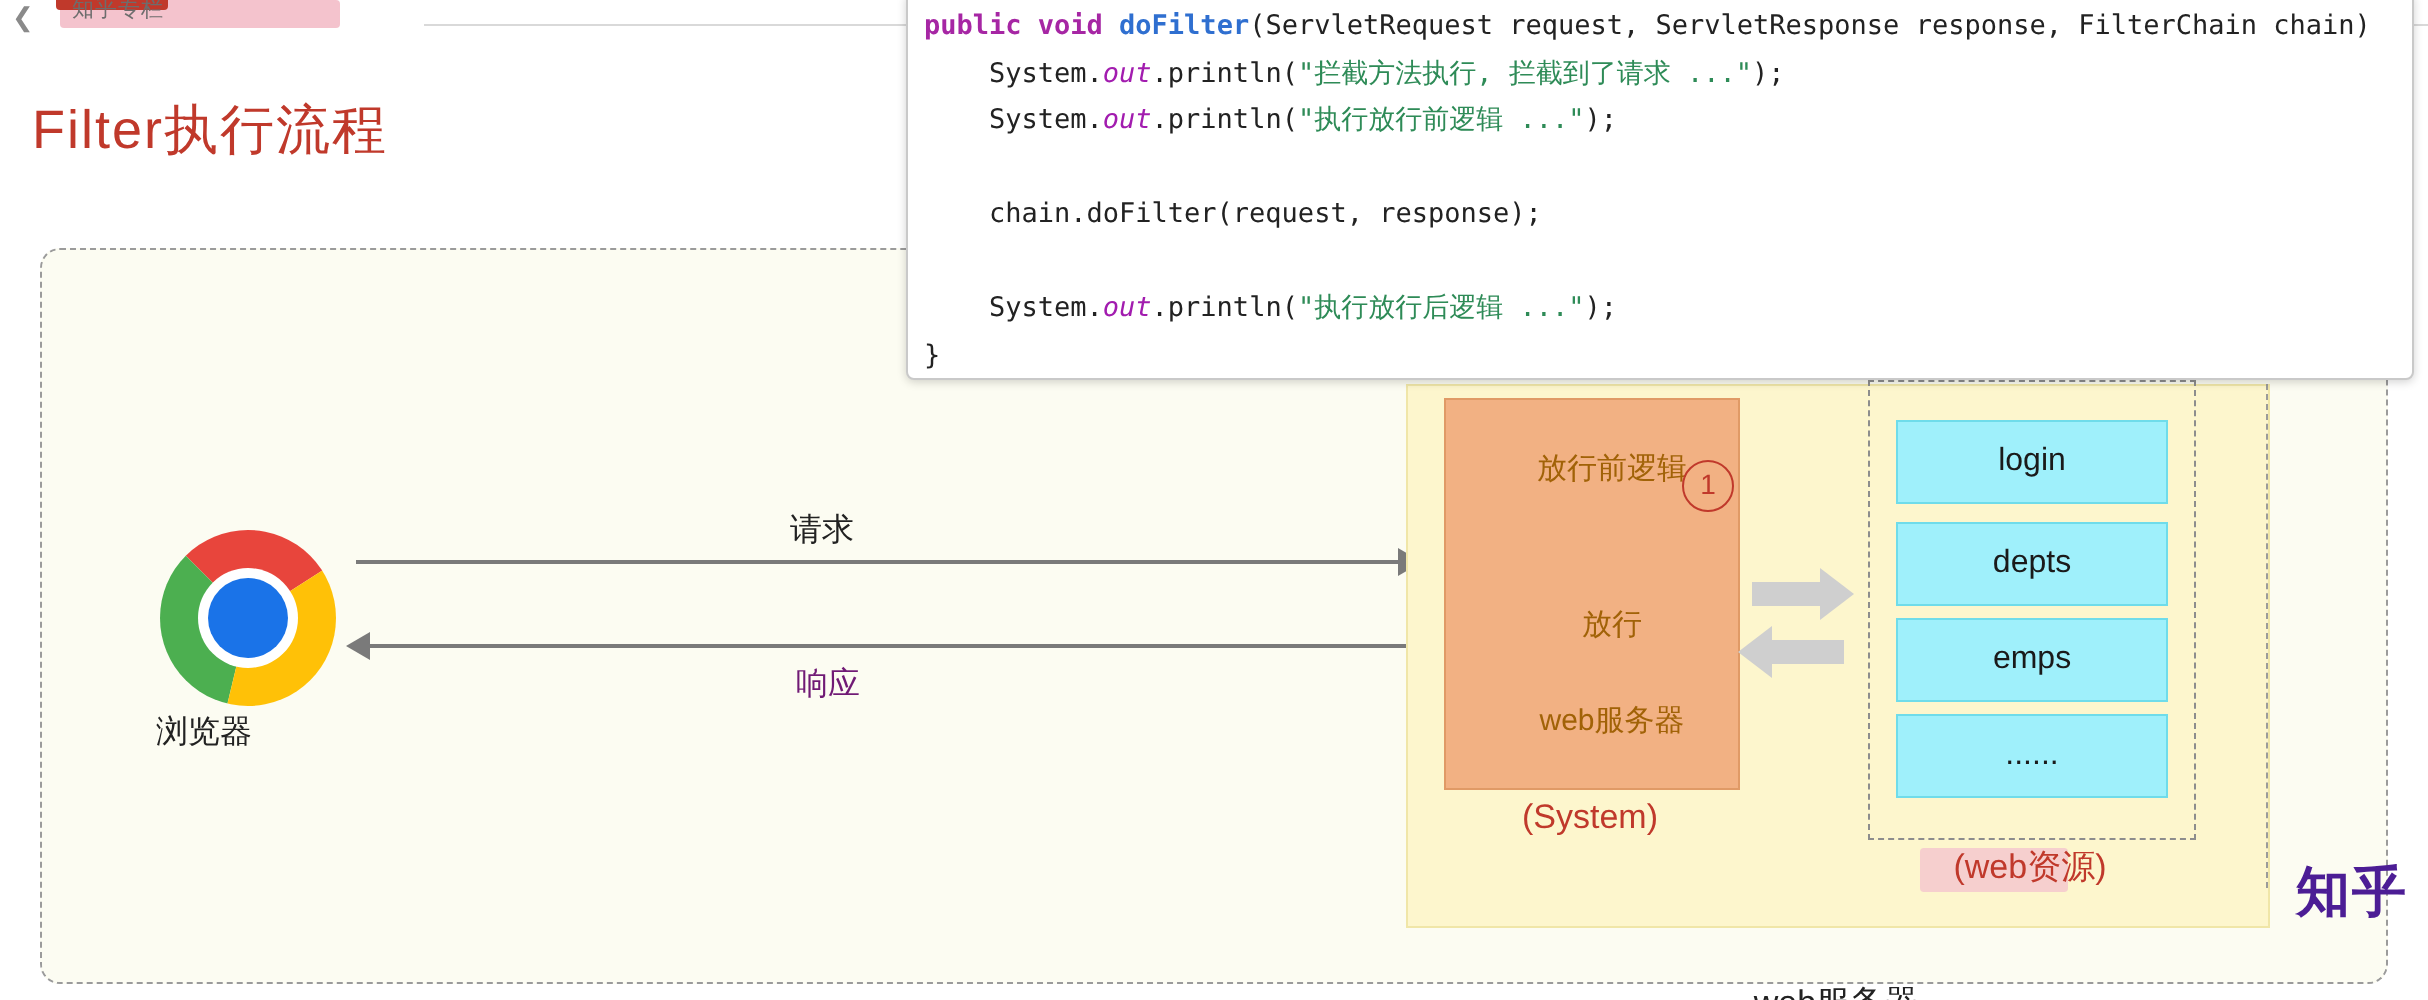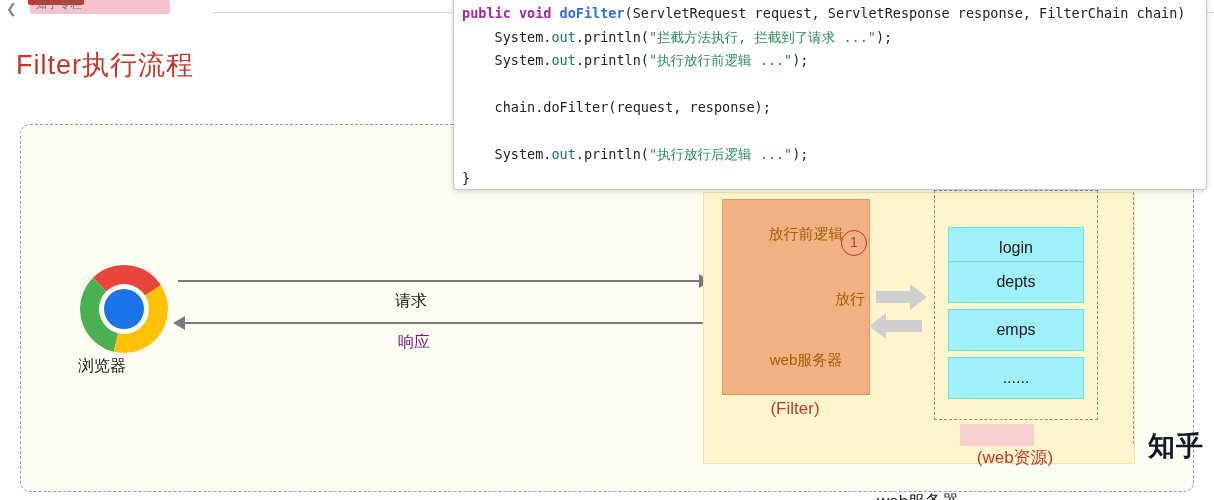--- a/index.html
+++ b/index.html
@@ -30,67 +30,67 @@
   .chrome .yellow{background:#ffc107;clip-path:polygon(50% 50%,38% 100%,100% 100%,100% 18%);}
   .chrome .white{position:absolute;left:19px;top:19px;width:50px;height:50px;border-radius:50%;background:#fff;}
   .chrome .blue{position:absolute;left:24px;top:24px;width:40px;height:40px;border-radius:50%;background:#1a73e8;}
   #browser-label{position:absolute;left:78px;top:356px;width:96px;font-size:16px;color:#222;}
 
   
   .hline{position:absolute;height:2px;background:#7a7a7a;}
   .arrowhead{position:absolute;width:0;height:0;}
   #req-line{left:178px;top:280px;width:525px;}
   #req-head{left:699px;top:274px;border-top:7px solid transparent;border-bottom:7px solid transparent;border-left:12px solid #7a7a7a;}
-  #req-label{position:absolute;left:395px;top:255px;font-size:16px;color:#222;margin-top:36px;}
+  #req-label{position:absolute;left:395px;top:255px;font-size:16px;color:#222;}
   #res-line{left:185px;top:322px;width:520px;}
   #res-head{left:173px;top:316px;border-top:7px solid transparent;border-bottom:7px solid transparent;border-right:12px solid #7a7a7a;}
   #res-label{position:absolute;left:398px;top:332px;font-size:16px;color:#701a75;}
 
   
   #server-box{position:absolute;left:703px;top:192px;width:430px;height:270px;background:#fdf6cd;border:1px solid #f0e6a8;}
   #server-label{position:absolute;left:703px;top:490px;width:430px;text-align:center;font-size:17px;color:#222;}
 
   
   #filter-box{position:absolute;left:722px;top:199px;width:146px;height:194px;background:#f2b183;border:1px solid #e09a66;}
   .filter-text{position:absolute;width:168px;text-align:center;font-size:15px;color:#a16207;}
   #filter-t1{left:722px;top:225px;}
-  #filter-t2{left:722px;top:290px;padding-left:44px;}
+  #filter-t2{left:722px;top:303px;}
   #filter-t3{left:722px;top:351px;}
   #filter-caption{position:absolute;left:722px;top:399px;width:146px;text-align:center;font-size:17px;color:#c0392b;}
   #circle-one{position:absolute;left:841px;top:230px;width:24px;height:24px;border:1.5px solid #c0392b;border-radius:50%;color:#c0392b;font-size:14px;line-height:22px;text-align:center;}
 
   
   .garrow{position:absolute;}
   #g1-body{left:876px;top:291px;width:36px;height:12px;background:#cfcfcf;}
   #g1-head{left:910px;top:284px;border-top:13px solid transparent;border-bottom:13px solid transparent;border-left:17px solid #cfcfcf;width:0;height:0;}
   #g2-body{left:886px;top:320px;width:36px;height:12px;background:#cfcfcf;}
   #g2-head{left:869px;top:313px;border-top:13px solid transparent;border-bottom:13px solid transparent;border-right:17px solid #cfcfcf;width:0;height:0;}
 
   
   #web-res-box{position:absolute;left:934px;top:190px;width:162px;height:228px;border:1px dashed #8d8d8d;background:transparent;}
   .res-item{position:absolute;left:948px;width:134px;height:40px;background:#9ff0fb;border:1px solid #6fdcea;display:flex;align-items:center;justify-content:center;font-size:16px;color:#1a1a1a;}
-  #res-1{top:227px;}
+  #res-1{top:210px;}
   #res-2{top:261px;}
   #res-3{top:309px;}
   #res-4{top:357px;}
-  #web-res-caption{position:absolute;left:934px;top:422px;width:162px;text-align:center;font-size:17px;color:#c0392b;margin-top:24px;}
+  #web-res-caption{position:absolute;left:934px;top:422px;width:162px;text-align:center;font-size:17px;color:#c0392b;}
   #right-dash{position:absolute;left:1133px;top:192px;width:0;height:252px;border-left:1px dashed #9b9b9b;}
 
   
   #code-popup{position:absolute;left:453px;top:-4px;width:752px;height:192px;background:#ffffff;border:1px solid #c9c9c9;border-radius:4px;box-shadow:0 1px 5px rgba(0,0,0,.18);overflow:hidden;}
   #code-pre{margin:0;padding:5px 0 0 8px;font-family:"DejaVu Sans Mono","Liberation Mono",monospace;font-size:13.5px;line-height:23.5px;white-space:pre;color:#222;}
   .kw{color:#a626a4;font-weight:bold;}
   .mth{color:#2f6fd0;font-weight:bold;margin-top:24px;}
-  .fld{color:#0f766e;}
+  .fld{color:#a21caf;font-style:italic;}
   .str{color:#2e8b57;}
   .pl{color:#222;}
 
   
   #watermark{position:absolute;right:10px;bottom:36px;display:flex;align-items:center;gap:6px;color:#b9b9b9;font-size:26px;letter-spacing:1px;}
-  #wm-logo{font-size:27px;color:#0f172a;font-weight:bold;}
+  #wm-logo{font-size:27px;color:#4c1d95;font-weight:bold;}
   #wm-pink{position:absolute;left:960px;top:424px;width:74px;height:22px;background:#f3c2cd;opacity:.75;border-radius:2px;}
 </style>
 </head>
 <body>
 
 <div id="top-partial-bar">
   <span id="top-arrow">❮</span>
   <div id="top-pink-block"></div>
   <div id="top-red-tab"></div>
   <span id="top-text-ghost">知乎专栏</span>
@@ -121,21 +121,21 @@
 <div id="res-label">响应</div>
 
 <div id="server-box"></div>
 <div id="right-dash"></div>
 <div id="server-label">web服务器</div>
 
 <div id="filter-box"></div>
 <div class="filter-text" id="filter-t1">放行前逻辑</div>
 <div class="filter-text" id="filter-t2">放行</div>
 <div class="filter-text" id="filter-t3">web服务器</div>
-<div id="filter-caption">(Filter)</div>
+<div id="filter-caption">(System)</div>
 <div id="circle-one">1</div>
 
 <div class="garrow" id="g1-body"></div>
 <div class="garrow" id="g1-head"></div>
 <div class="garrow" id="g2-body"></div>
 <div class="garrow" id="g2-head"></div>
 
 <div id="web-res-box"></div>
 <div class="res-item" id="res-1">login</div>
 <div class="res-item" id="res-2">depts</div>

